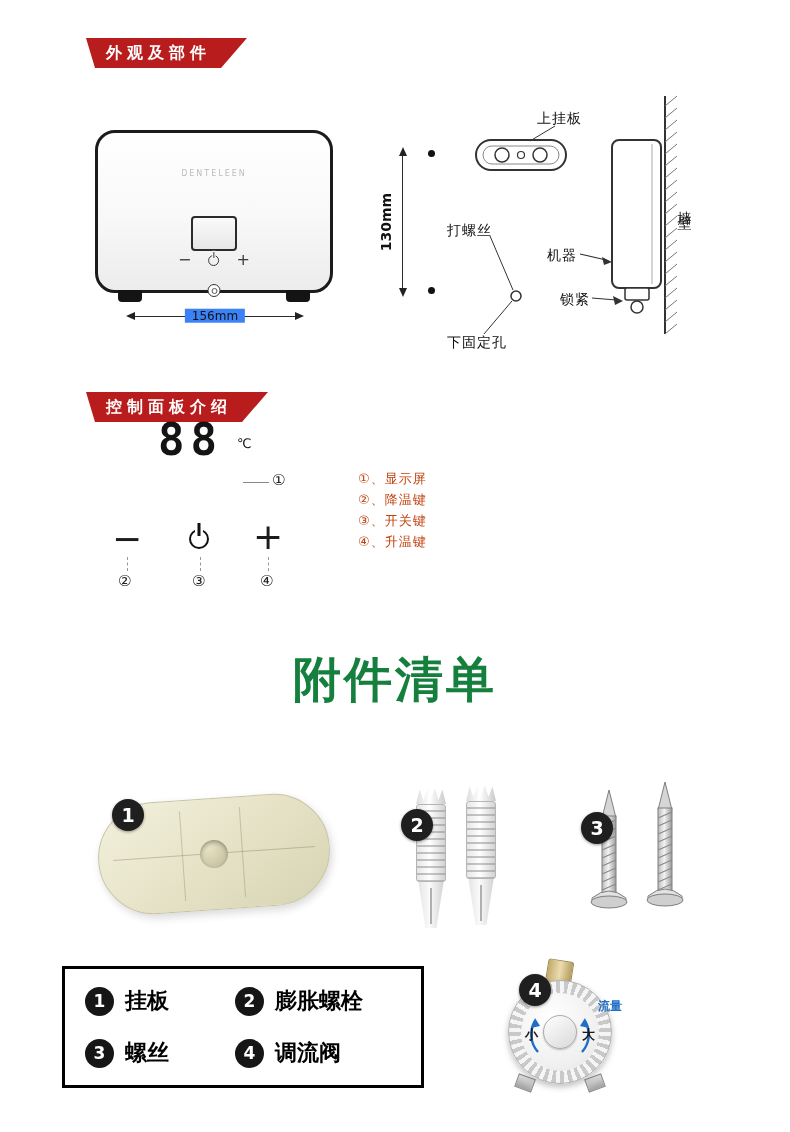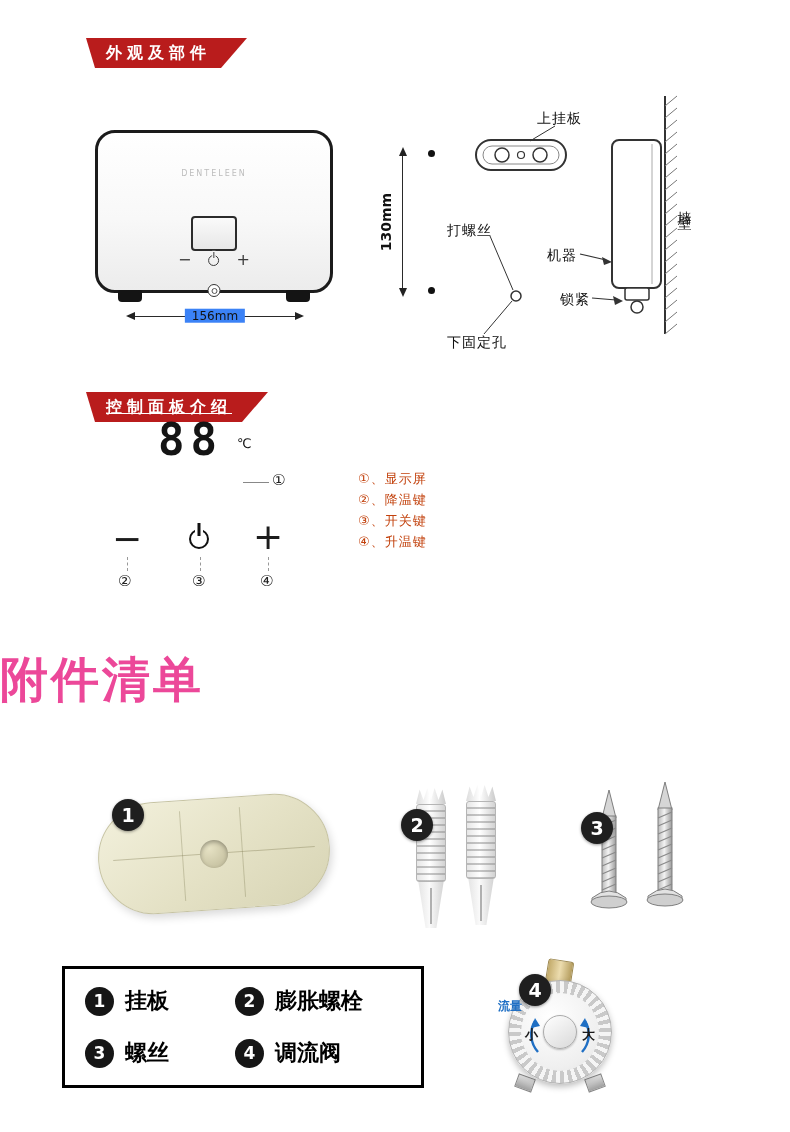--- a/index.html
+++ b/index.html
@@ -9,21 +9,21 @@
     font-family:"DejaVu Sans","Liberation Sans",sans-serif; overflow:hidden; color:#111;
   }
 
   
   .banner {
     position:absolute; background:#b91c1c; color:#fff; font-size:16px; font-weight:bold;
     letter-spacing:5px; line-height:20px; padding:5px 36px 5px 20px;
     clip-path:polygon(0 0, 100% 0, calc(100% - 26px) 100%, 9px 100%);
   }
   .banner-1 { left:86px; top:38px; }
-  .banner-2 { left:86px; top:392px;text-decoration:underline; }
+  .banner-2 { left:86px; top:392px; }
 
   
   .device {
     position:absolute; left:95px; top:130px; width:238px; height:163px;
     border:3px solid #1b1b1b; border-radius:20px;
     background:linear-gradient(180deg,#ffffff 0%,#f8f8f8 55%,#ececec 100%);
   }
   .device-brand { position:absolute; top:36px; left:0; right:0; text-align:center; font-size:8px; color:#bdbdbd; letter-spacing:2px; }
   .device-screen {
     position:absolute; top:83px; left:50%; transform:translateX(-50%);
@@ -77,21 +77,21 @@
   .p-c4 { left:260px; top:572px; }
   .p-minus { position:absolute; left:112px; top:518px; font-size:36px; font-weight:400; color:#1c1c1c; }
   .p-plus  { position:absolute; left:253px; top:516px; font-size:36px; font-weight:400; color:#1c1c1c; }
   .power-icon-lg { position:absolute; left:189px; top:529px; width:20px; height:20px; border:2.5px solid #111; border-radius:50%; }
   .power-icon-lg::before { content:""; position:absolute; left:50%; top:-8px; transform:translateX(-50%); width:3px; height:13px; background:#111; box-shadow:0 0 0 2.5px #fff; }
   .dash { position:absolute; width:0; height:14px; border-left:1.5px dashed #999; top:557px; }
   .d1 { left:127px; } .d2 { left:200px; } .d3 { left:268px; }
   .p-legend { position:absolute; left:358px; top:468px; font-size:13px; color:#c2410c; line-height:21px; letter-spacing:1px; }
 
   
-  .acc-title { position:absolute; left:0; right:0; top:648px; text-align:left; font-size:48px; font-weight:900; letter-spacing:3px; color:#ec4899; }
+  .acc-title { position:absolute; left:0; right:0; top:648px; text-align:center; font-size:48px; font-weight:900; letter-spacing:3px; color:#15803d; }
 
   
   .plate {
     position:absolute; left:98px; top:798px; width:232px; height:112px; border-radius:56px;
     background:linear-gradient(145deg,#f3f1dd 0%,#e4e1c5 55%,#d7d4b4 100%);
     border:1px solid #c6c3a2; transform:rotate(-4deg); box-shadow:2px 4px 8px rgba(0,0,0,0.15);
   }
   .plate-lh  { position:absolute; left:14px; right:14px; top:49%; height:1.5px; background:rgba(130,125,85,0.4); }
   .plate-lv1 { position:absolute; top:10px; bottom:10px; left:36%; width:1.5px; background:rgba(130,125,85,0.35); }
   .plate-lv2 { position:absolute; top:10px; bottom:10px; left:62%; width:1.5px; background:rgba(130,125,85,0.35); }
@@ -122,21 +122,21 @@
   .tab-l { left:18px; bottom:2px; transform:rotate(20deg); }
   .tab-r { right:18px; bottom:2px; transform:rotate(-20deg); }
   .valve-outer { position:absolute; left:10px; top:20px; width:104px; height:104px; border-radius:50%;
     background:repeating-conic-gradient(#f5f5f5 0deg 5deg, #c9c9c9 5deg 10deg);
     border:1px solid #b3b3b3; box-shadow:0 3px 6px rgba(0,0,0,0.25); }
   .valve-face { position:absolute; left:23px; top:33px; width:78px; height:78px; border-radius:50%;
     background:radial-gradient(circle at 38% 32%, #ffffff 0%, #efefef 70%, #e2e2e2 100%); }
   .valve-arrows { position:absolute; left:0; top:0; width:124px; height:132px; }
   .valve-center { position:absolute; left:45px; top:55px; width:34px; height:34px; border-radius:50%;
     background:linear-gradient(145deg,#ffffff,#d9d9d9); border:1px solid #ababab; box-shadow:0 1px 2px rgba(0,0,0,0.25); }
-  .valve-flow { position:absolute; left:0; right:0; top:38px; text-align:left; font-size:12px; font-weight:bold; color:#1f6fc4; }
+  .valve-flow { position:absolute; left:0; right:0; top:38px; text-align:right; font-size:12px; font-weight:bold; color:#1f6fc4; }
   .valve-min { position:absolute; left:27px; top:66px; font-size:13px; font-weight:bold; color:#1a1a1a; }
   .valve-max { position:absolute; right:27px; top:66px; font-size:13px; font-weight:bold; color:#1a1a1a; }
 
   
   .badge { position:absolute; width:32px; height:32px; border-radius:50%; background:#1f1f1f; color:#fff;
     font-size:19px; font-weight:bold; display:flex; align-items:center; justify-content:center;
     box-shadow:0 1px 3px rgba(0,0,0,0.4); }
   .badge-1 { left:112px; top:799px; }
   .badge-2 { left:401px; top:809px; }
   .badge-3 { left:581px; top:812px; }

